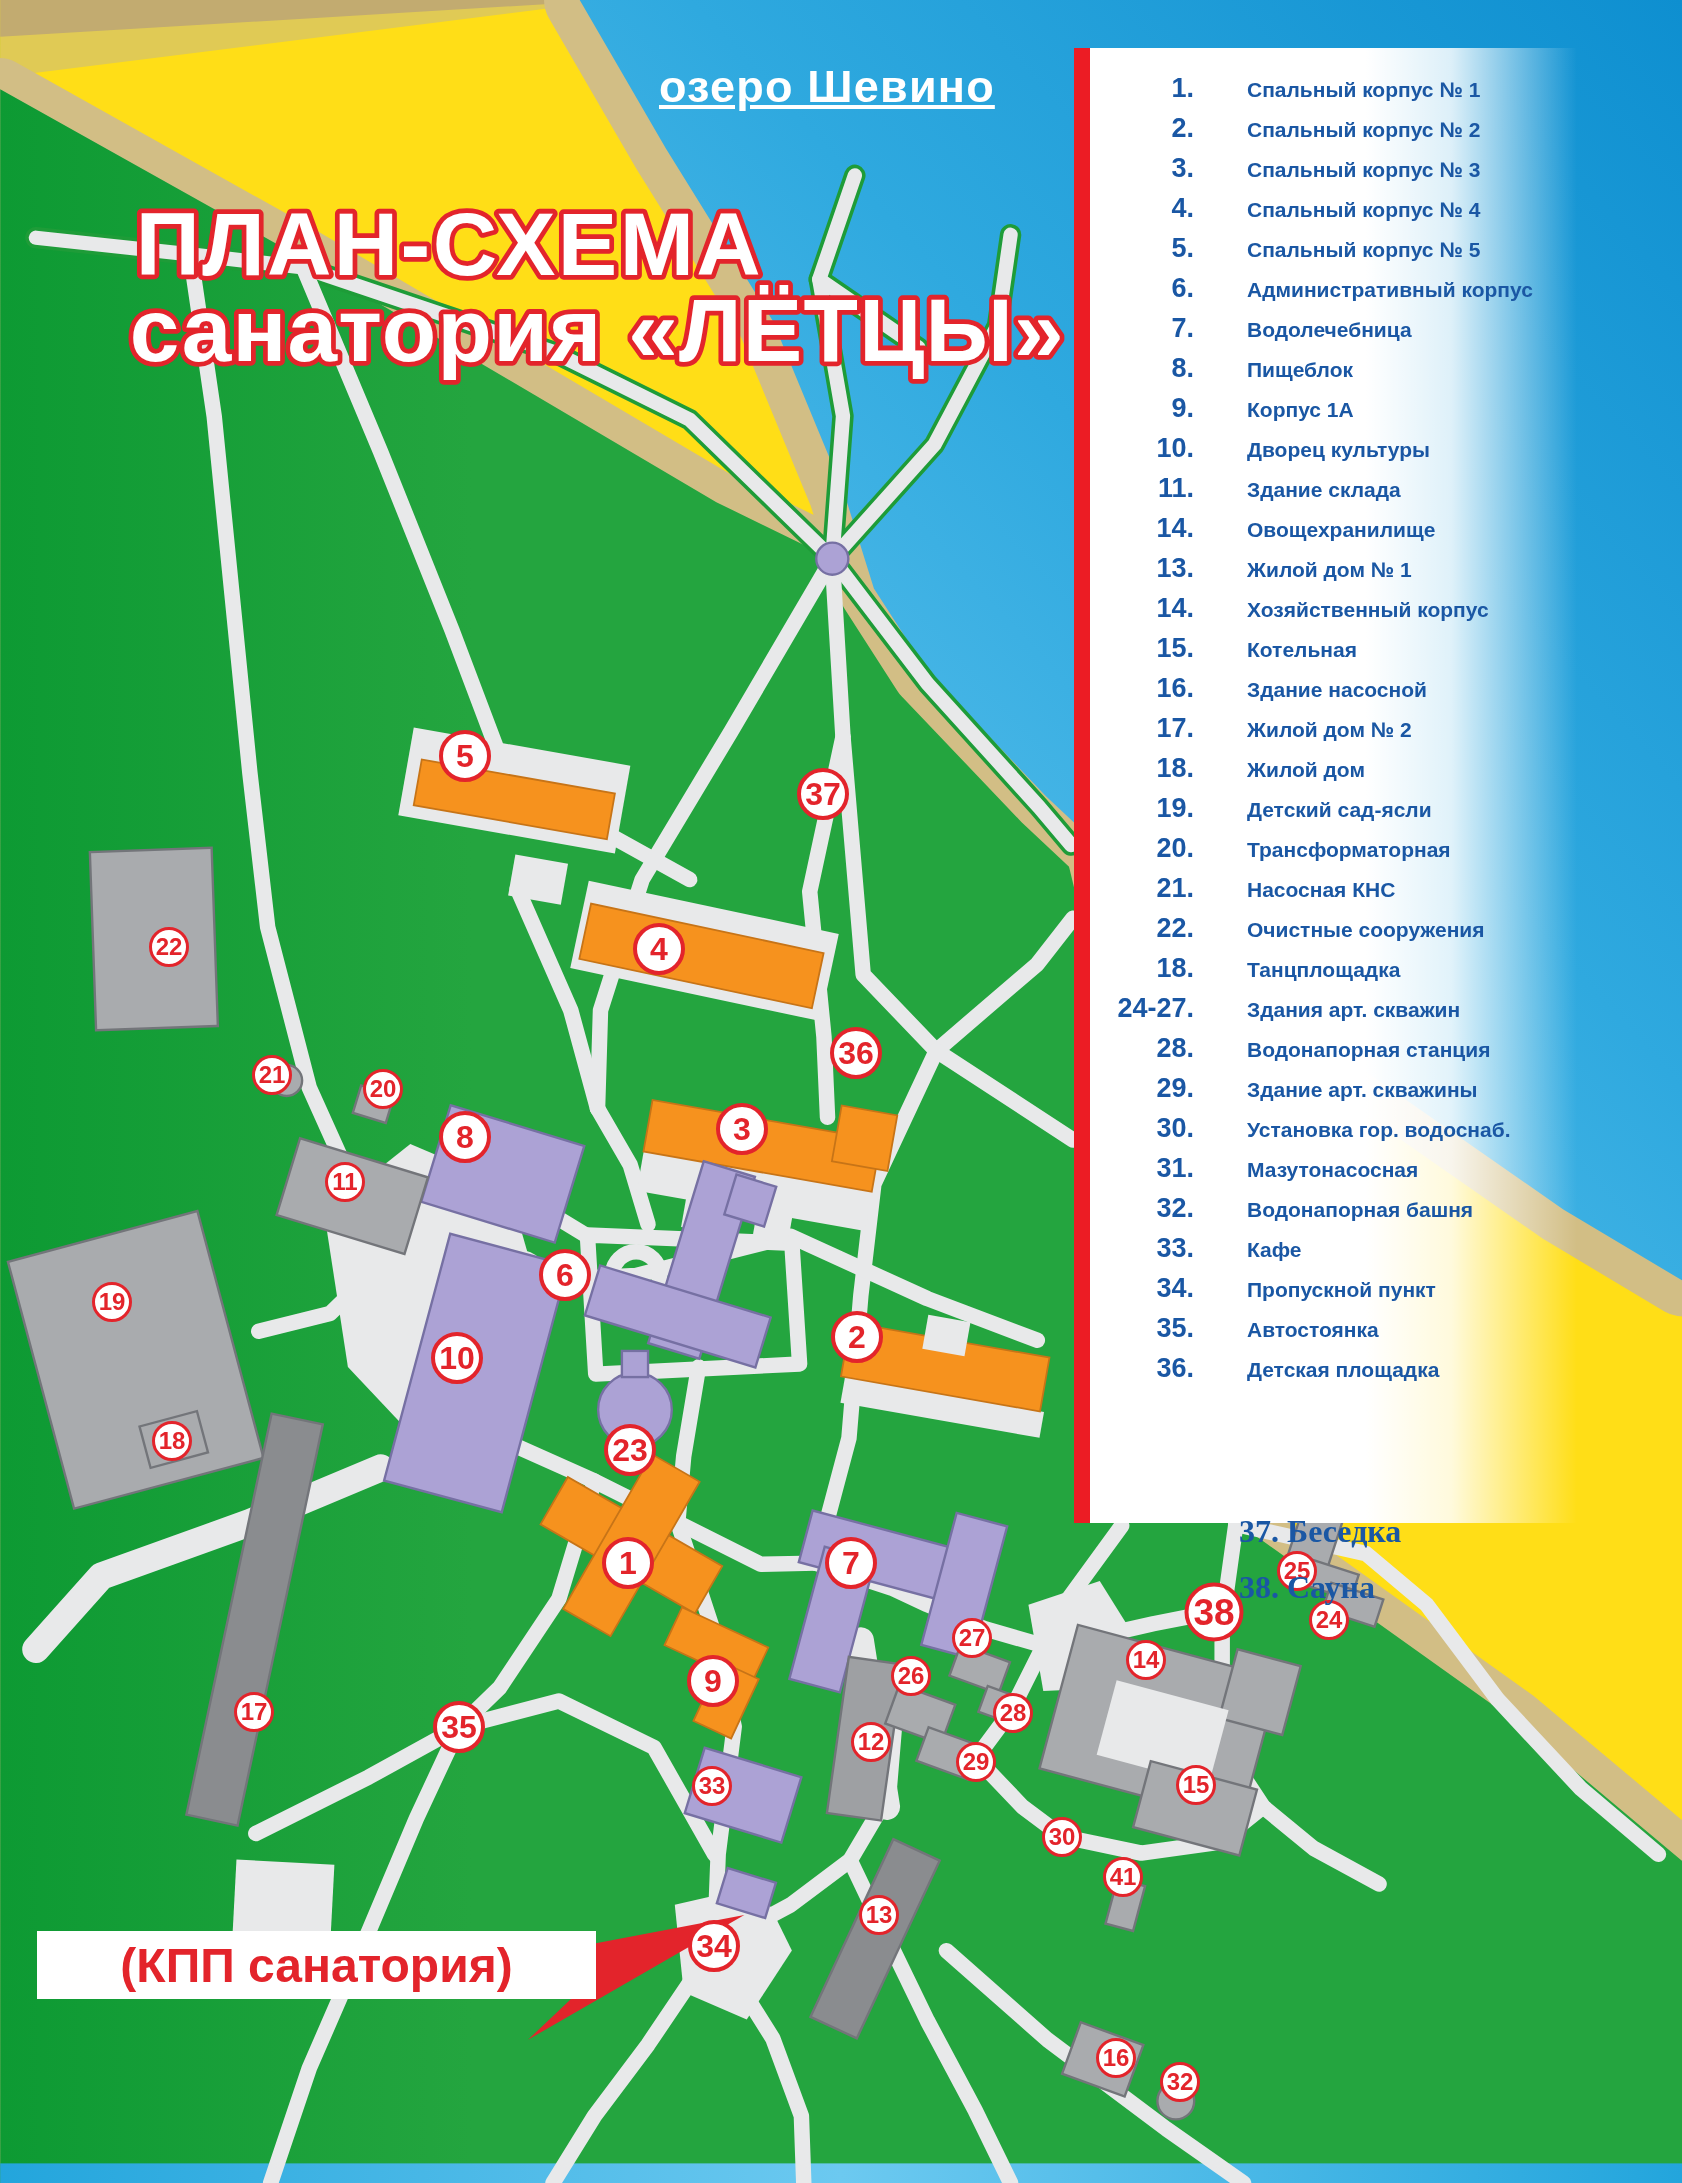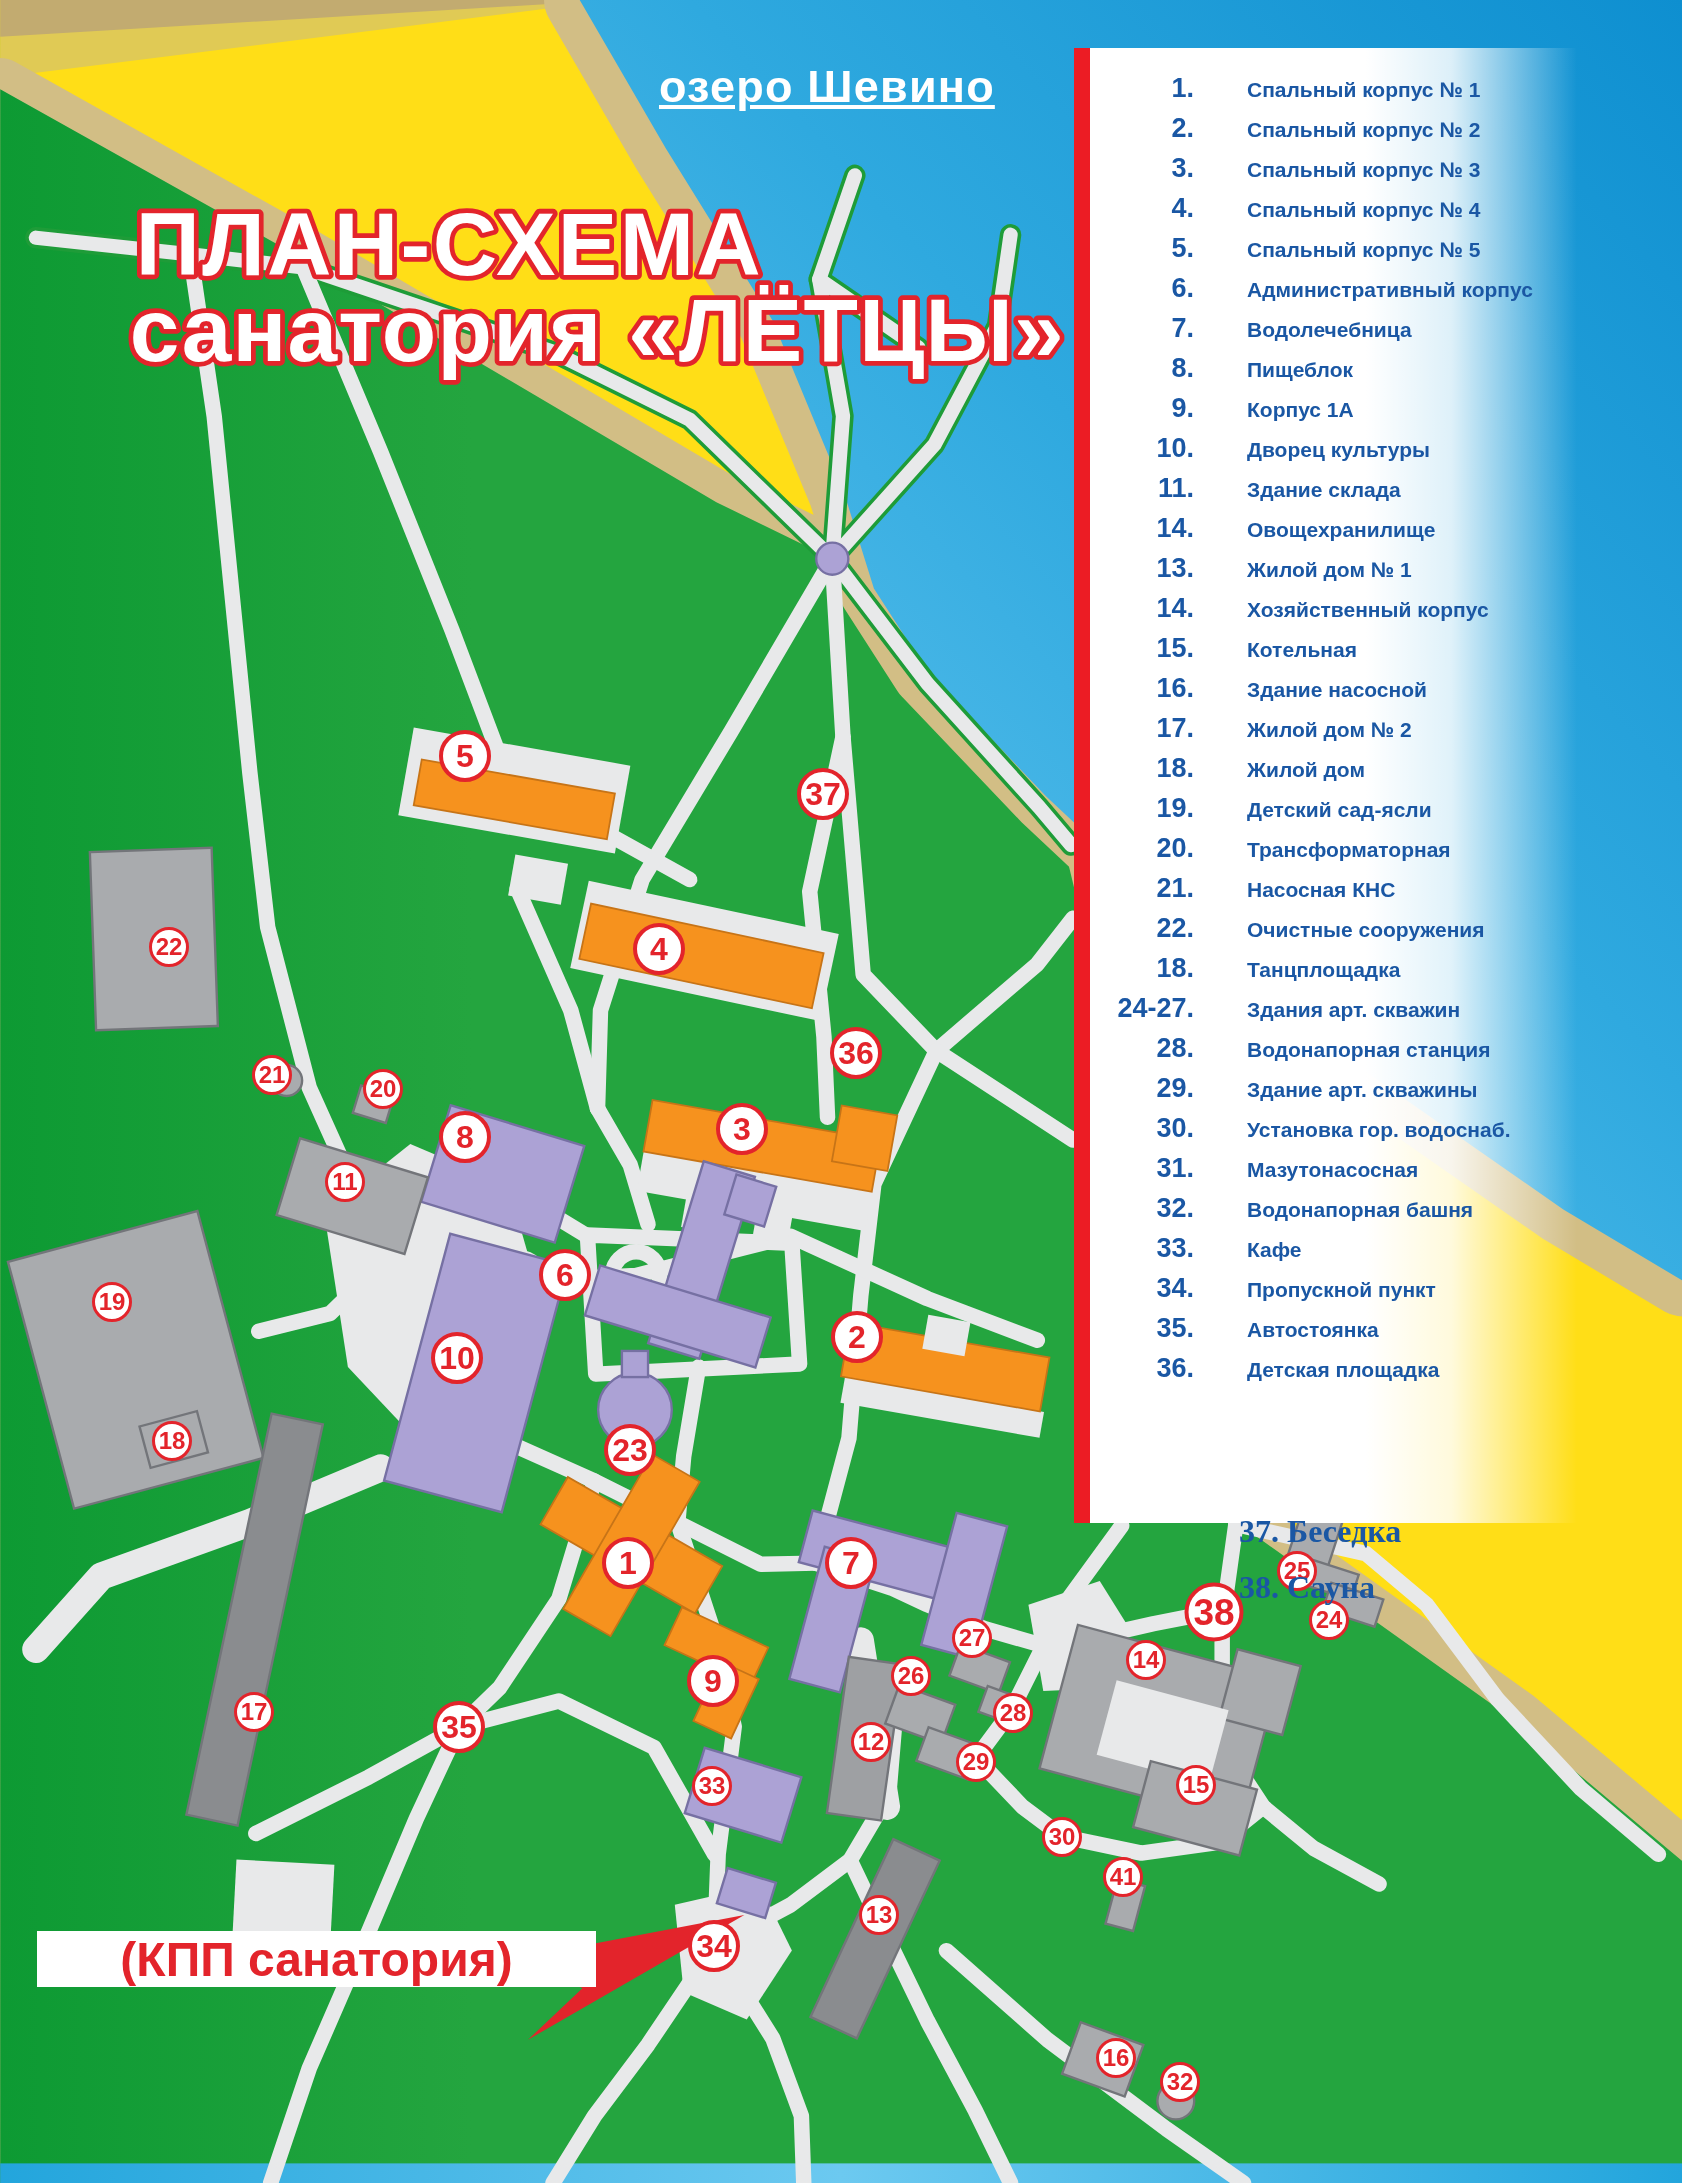--- a/index.html
+++ b/index.html
@@ -36,21 +36,21 @@
   .legend-label{color:#1A57A4;font-size:21px;font-weight:bold;white-space:nowrap;margin-left:41px;}
   .legend-extra{
     position:absolute;z-index:3;color:#1A57A4;font-size:32px;font-weight:bold;white-space:nowrap;font-family:Liberation Serif, serif;
   }
   
   #lake-label{
     position:absolute;left:659px;top:61px;z-index:3;color:#ffffff;
     font-size:45px;font-weight:bold;letter-spacing:1.2px;white-space:nowrap;text-decoration:underline;
   }
   #kpp-box{
-    position:absolute;left:37px;top:1931px;width:559px;height:56px;z-index:3;
+    position:absolute;left:37px;top:1931px;width:559px;height:68px;z-index:3;
     background:#ffffff;display:flex;align-items:center;justify-content:center;
   }
   #kpp-text{color:#E3242B;font-size:48px;font-weight:bold;white-space:nowrap;}
 </style>
 </head>
 <body>
 
 <svg id="terrain" width="1683" height="2183" viewBox="0 0 2831 3673">
   <defs>
     <linearGradient id="gLand" x1="0" y1="0" x2="0.28" y2="0">

